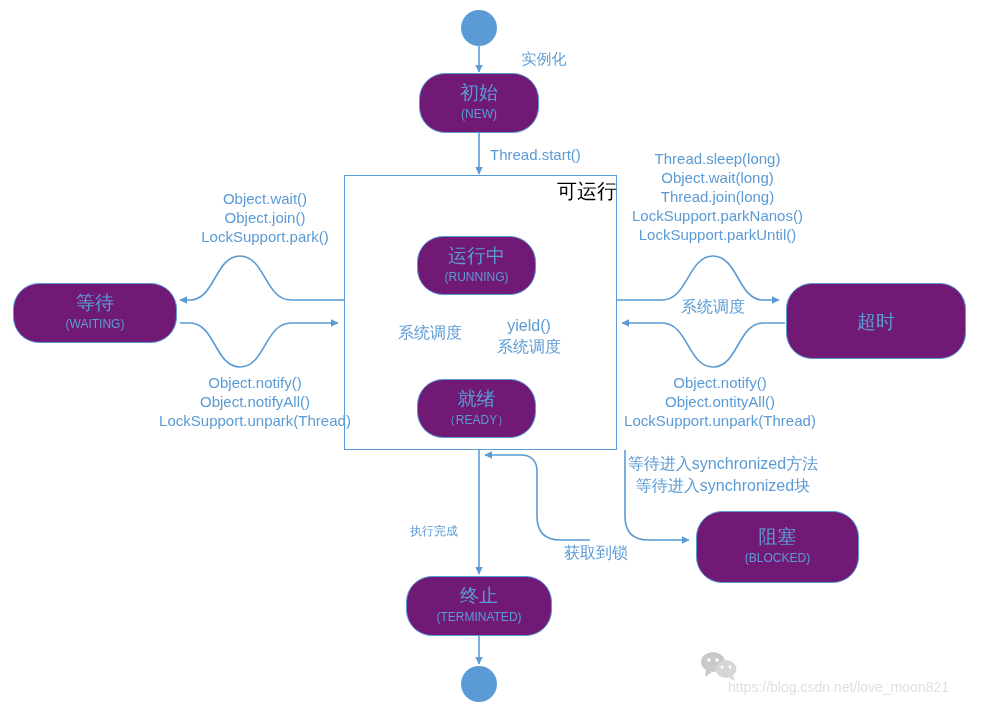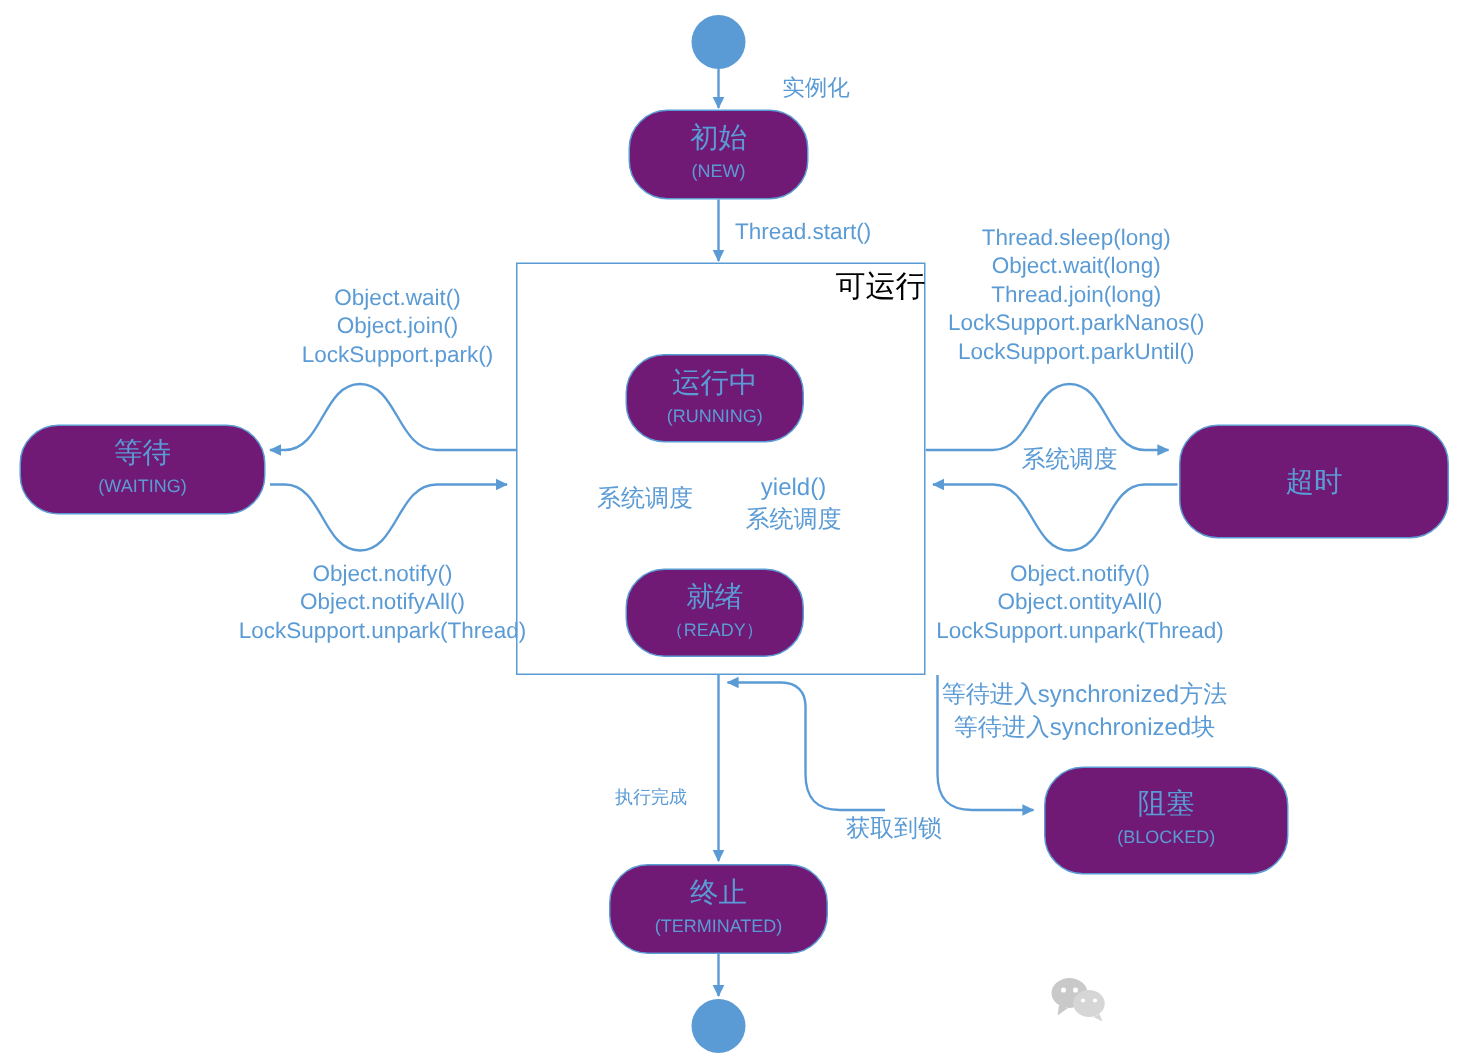--- a/index.html
+++ b/index.html
@@ -150,13 +150,14 @@
   <svg width="38" height="30" viewBox="0 0 38 30" style="position:absolute;left:0;top:6px;">
     <ellipse cx="13" cy="11" rx="12" ry="10" fill="#c9c9c9"></ellipse>
     <path d="M6,19 L5,26 L12,21 Z" fill="#c9c9c9"></path>
     <ellipse cx="26" cy="18" rx="10.5" ry="9" fill="#d6d6d6"></ellipse>
     <path d="M33,25 L35,30 L29,27 Z" fill="#d6d6d6"></path>
     <circle cx="9" cy="9" r="1.7" fill="#ffffff"></circle>
     <circle cx="17" cy="9" r="1.7" fill="#ffffff"></circle>
     <circle cx="22" cy="16" r="1.4" fill="#ffffff"></circle>
     <circle cx="30" cy="16" r="1.4" fill="#ffffff"></circle>
   </svg>
+  <div class="wm-url">https://blog.csdn.net/love_moon821</div>
 </div>
 
 </body></html>

